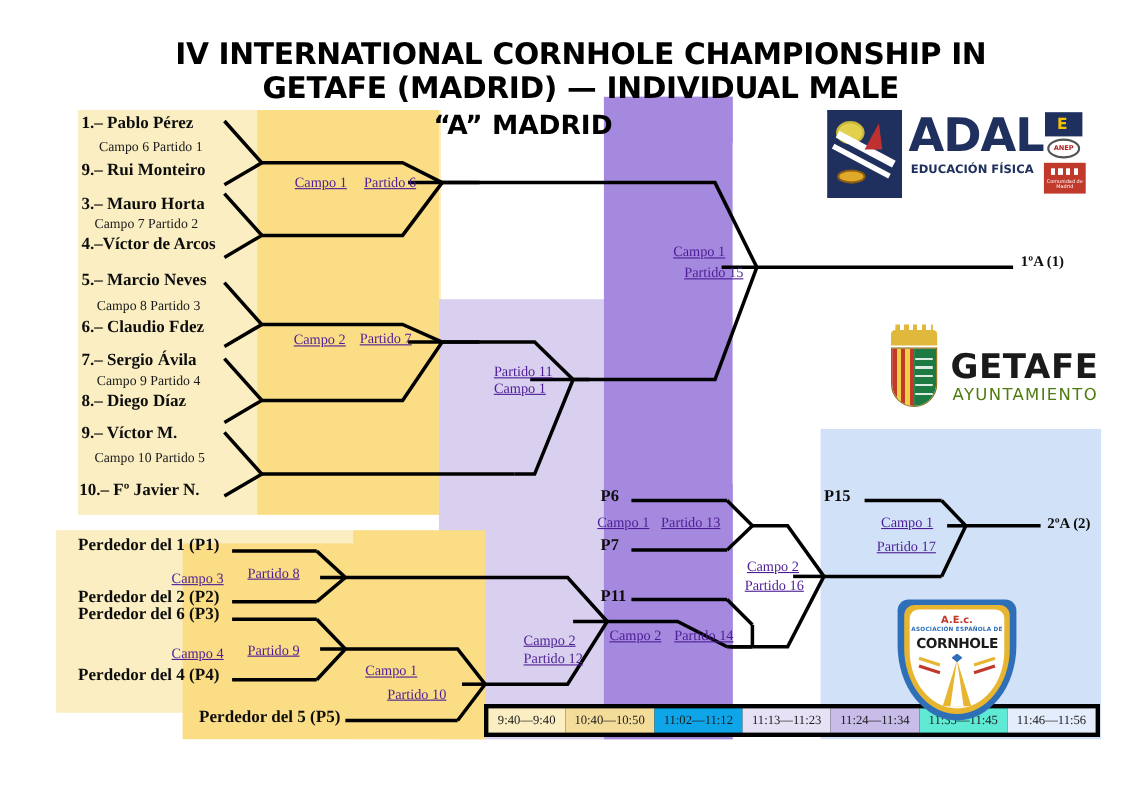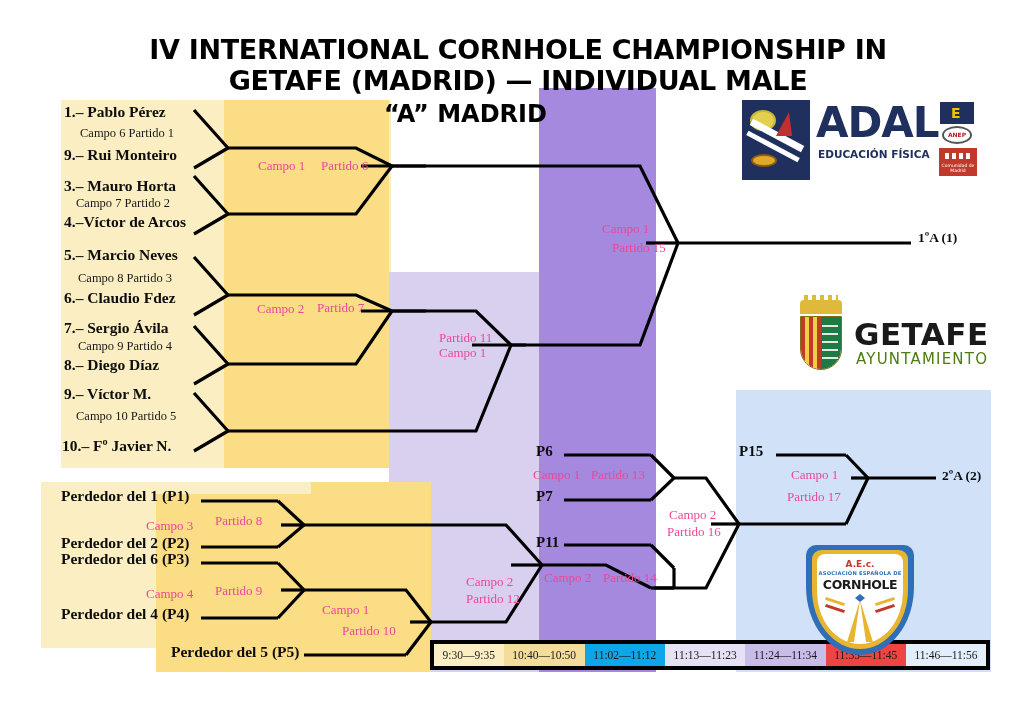--- a/index.html
+++ b/index.html
@@ -1,38 +1,38 @@
 <!DOCTYPE html>
 <html><head>
 <meta charset="utf-8">
 <style>
   html,body{margin:0;padding:0;background:#ffffff;}
   body{width:1024px;height:724px;position:relative;overflow:hidden;
        font-family:"Liberation Serif",serif;color:#0d0d0d;}
-  #stage{position:absolute;left:6px;top:0;width:1008px;height:724px;}
+  #stage{position:absolute;left:16px;top:0;width:1008px;height:724px;}
 
   
   .band{position:absolute;}
   .b-cream   {background:#faeec2;}
   .b-yellow  {background:#fbdd85;}
   .b-lilac   {background:#d9d0ef;}
   .b-purple  {background:#a489de;}
   .b-blue    {background:#d1e2f8;}
 
   
   .title{position:absolute;left:0;top:34px;width:1024px;text-align:center;
          font-family:"DejaVu Sans",sans-serif;font-weight:bold;font-size:27px;
          line-height:31px;letter-spacing:-.3px;color:#000;}
   .grouplabel{position:absolute;left:378px;top:100px;
          font-family:"DejaVu Sans",sans-serif;font-weight:bold;font-size:24px;color:#000;}
 
   
   .player{position:absolute;font-weight:bold;font-size:15.5px;white-space:nowrap;}
   .meta{position:absolute;font-size:12.5px;white-space:nowrap;color:#1a1a1a;}
-  .matchlbl{position:absolute;font-size:13px;white-space:nowrap;color:#ec4899;}
+  .matchlbl{position:absolute;font-size:13px;white-space:nowrap;color:#4c1d95;text-decoration:underline;}
   .seedlbl{position:absolute;font-weight:bold;font-size:15px;white-space:nowrap;}
   .result{position:absolute;font-weight:bold;font-size:13.5px;white-space:nowrap;}
 
   
   #lines{position:absolute;left:0;top:0;width:1024px;height:724px;}
   #lines line,#lines polyline,#lines path{stroke:#000;stroke-width:3.2;fill:none;
        stroke-linecap:butt;stroke-linejoin:miter;}
 
   
   .legend{position:absolute;left:424px;top:640px;width:560px;height:30px;
@@ -270,26 +270,26 @@
 
   <div class="seedlbl" style="left:530px; top:443px;">P6</div>
   <div class="seedlbl" style="left:530px; top:488px;">P7</div>
   <div class="seedlbl" style="left:530px; top:534px;">P11</div>
   <div class="seedlbl" style="left:733px; top:443px;">P15</div>
 
   <div class="result" style="left:912px; top:230px;">1ºA (1)</div>
   <div class="result" style="left:936px; top:468px;">2ºA (2)</div>
 
   <div class="legend">
-    <div class="seg" style="background:#faeec2;">9:30—9:35</div>
+    <div class="seg" style="background:#faeec2;">9:40—9:40</div>
     <div class="seg" style="background:#f4dc9a;">10:40—10:50</div>
     <div class="seg" style="background:#0ea5e9;">11:02—11:12</div>
     <div class="seg" style="background:#e6e1f4;">11:13—11:23</div>
     <div class="seg" style="background:#c8bce9;">11:24—11:34</div>
-    <div class="seg" style="background:#ef4444;">11:35—11:45</div>
+    <div class="seg" style="background:#5eead4;">11:35—11:45</div>
     <div class="seg" style="background:#e3edfb;">11:46—11:56</div>
   </div>
 
   <div class="logo adal">
     <div class="mark">
       <div class="ball"></div>
         <div class="st1"></div>
         <div class="st2"></div>
       <div class="sail"></div>
         <div class="bag"></div>

